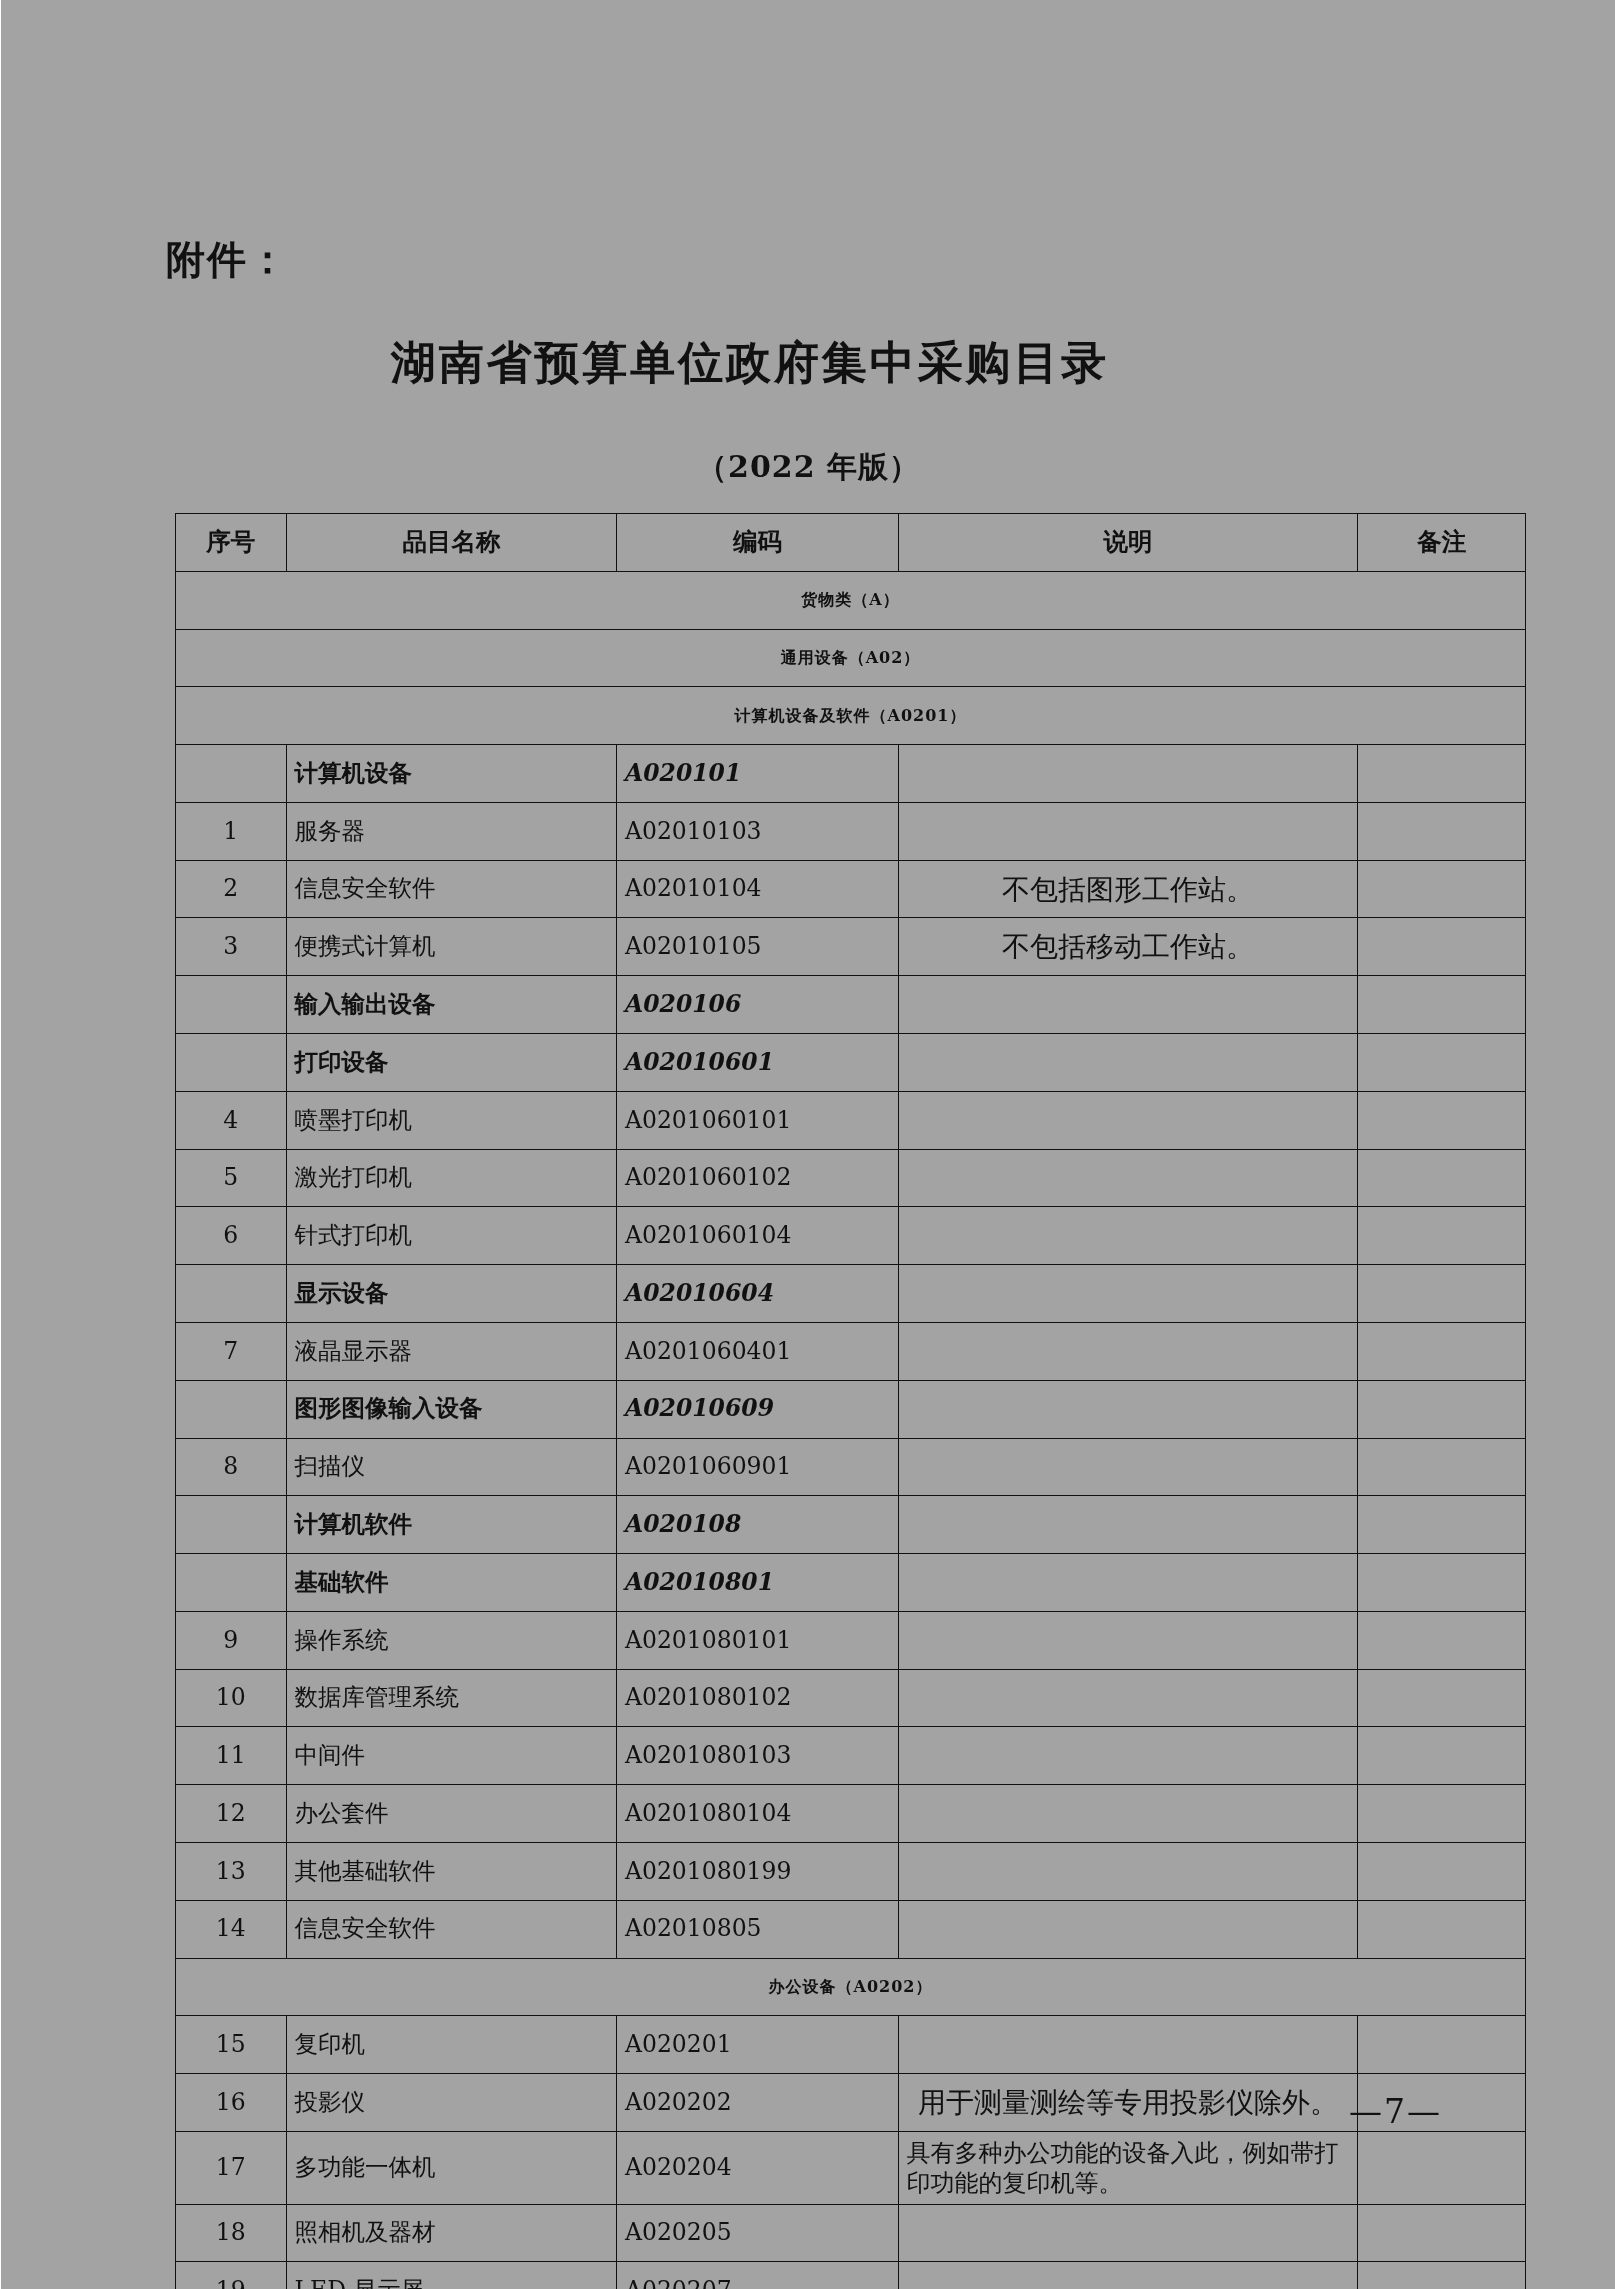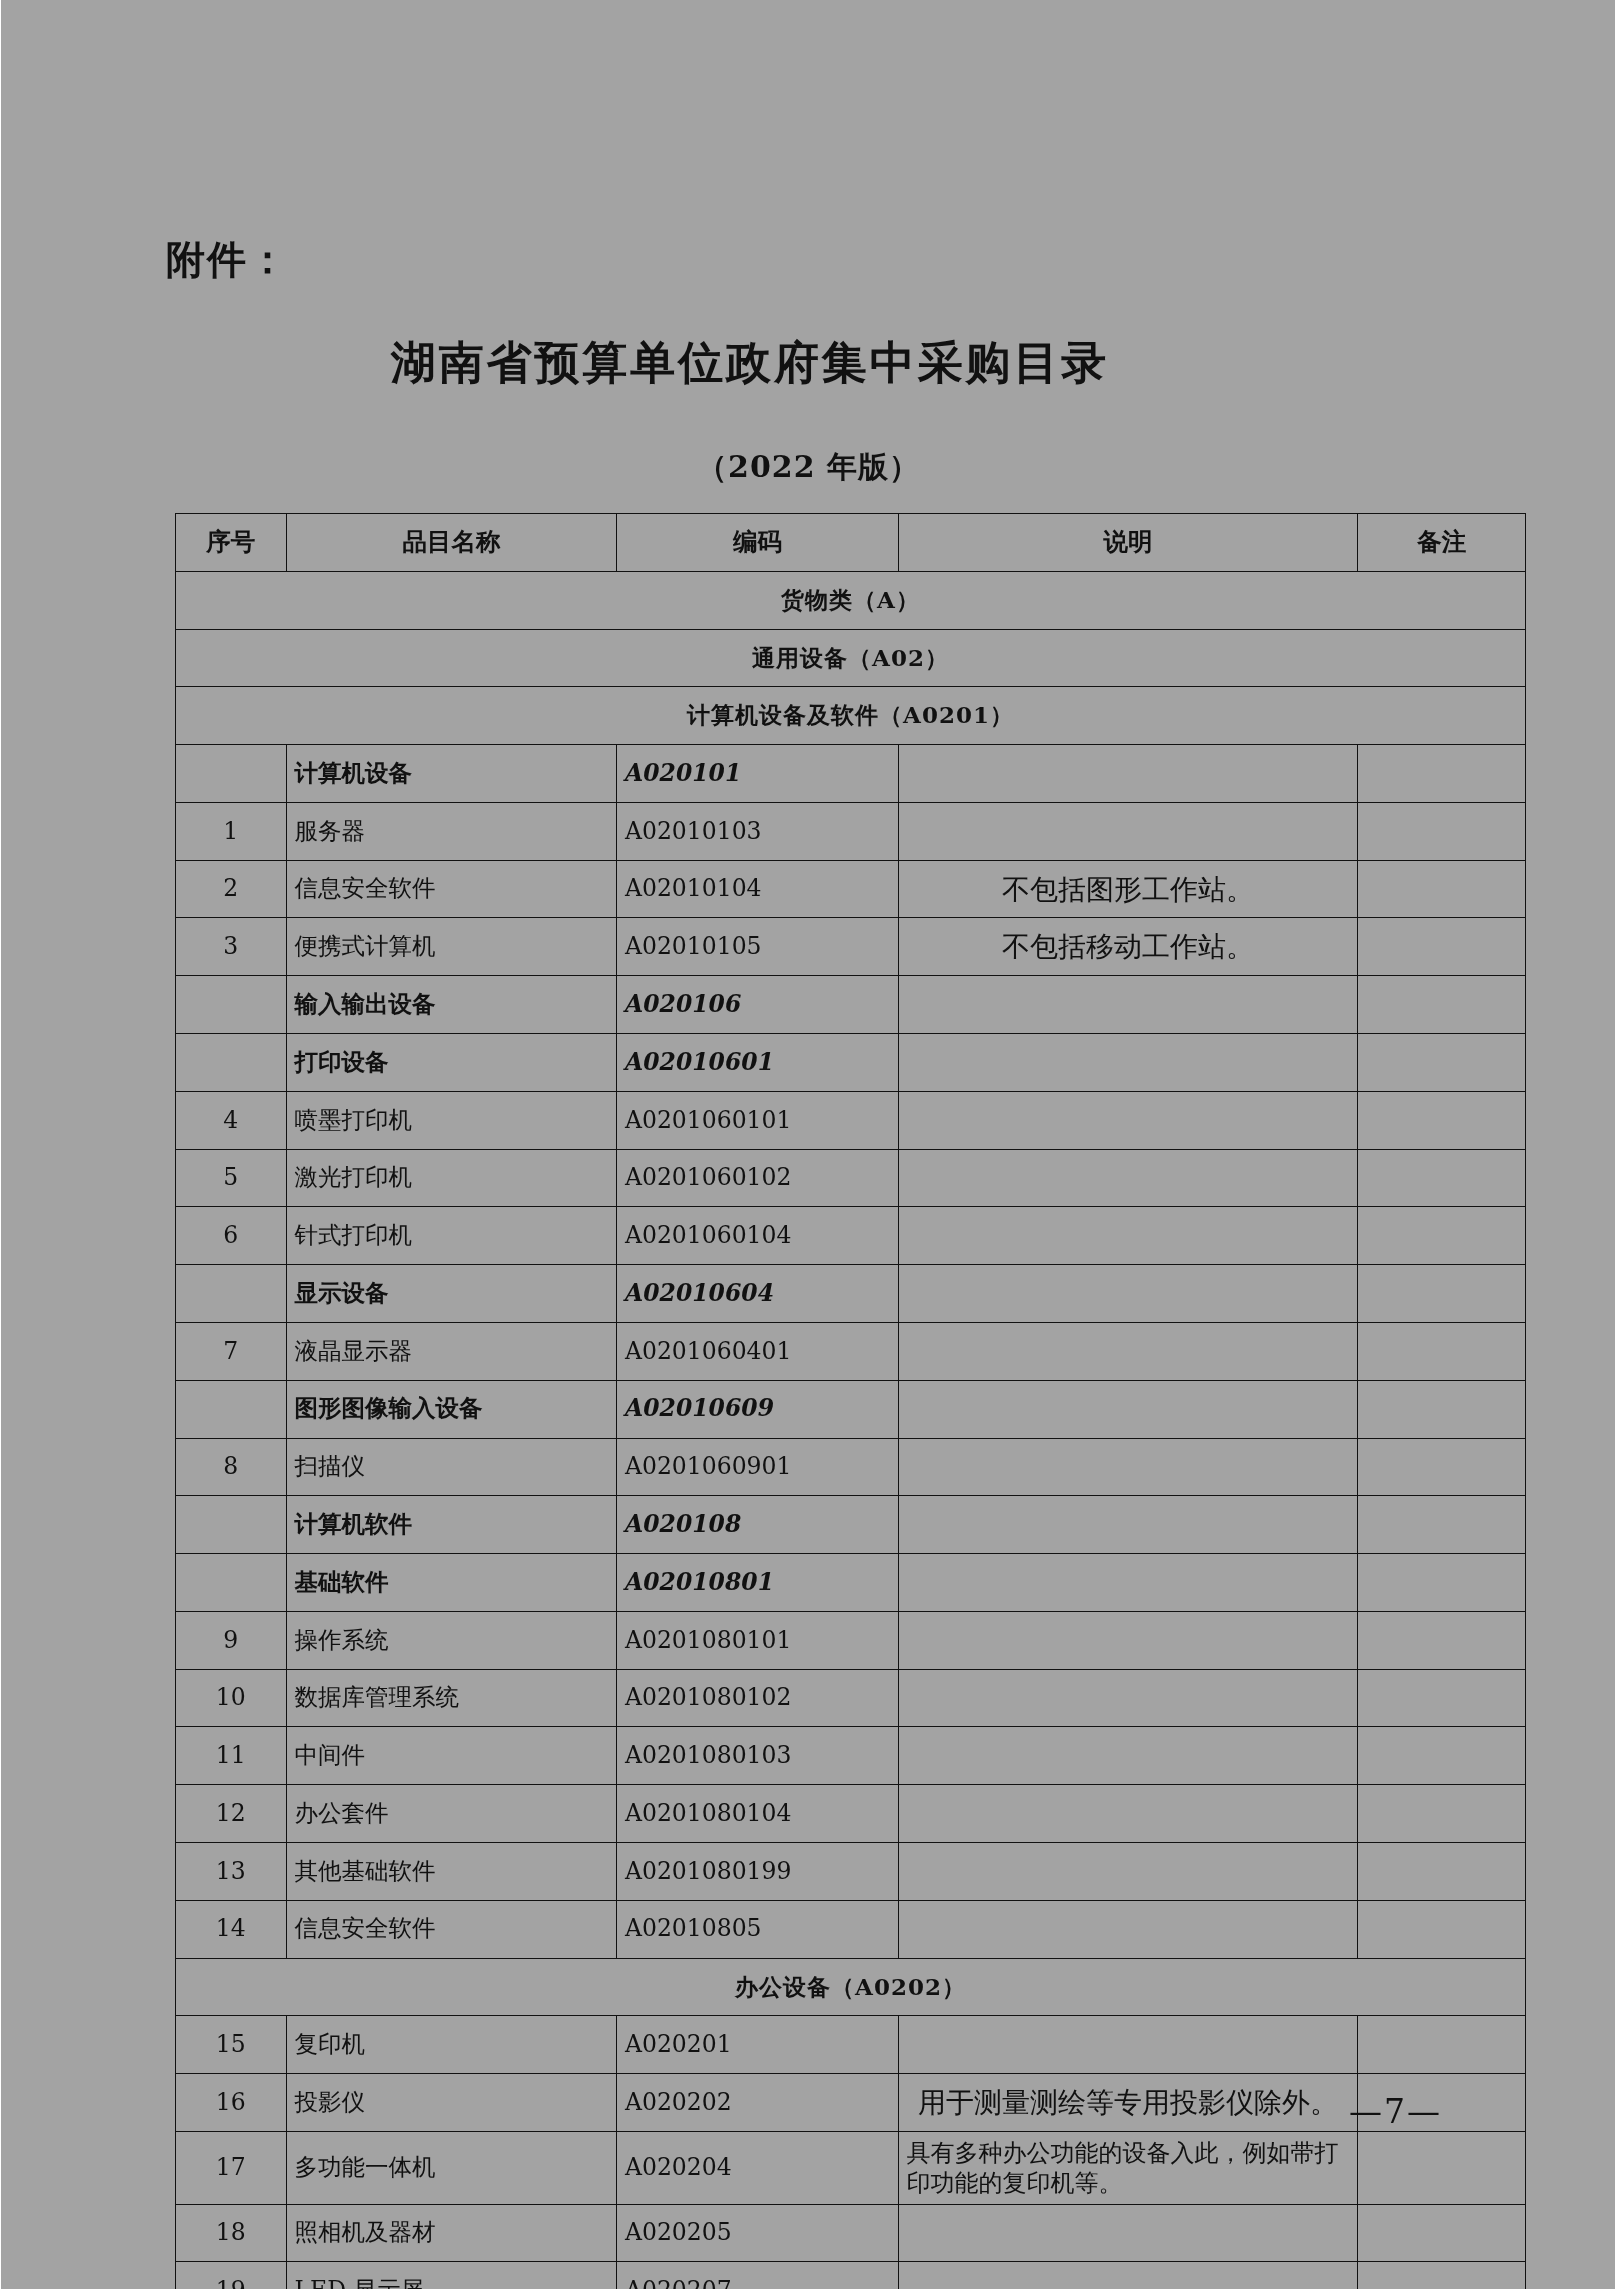--- a/index.html
+++ b/index.html
@@ -70,21 +70,21 @@
   .c-seq   { width: 94px;  text-align: center; }
   .c-name  { width: 314px; text-align: left; padding-left: 13.7px; }
   .c-code  { width: 265px; text-align: left; padding-left: 11.8px; }
   .c-desc  { width: 443px; text-align: center; }
   .c-note  { width: 151px; text-align: center; }
 
   .hdr td { text-align: center; font-weight: 700; font-size: 24.5px; padding-left: 0; }
   .section td {
     text-align: center;
     font-weight: 700;
-    font-size: 23px;
+    font-size: 16px;
     letter-spacing: 1px;
   }
   .grouprow .c-name { font-weight: 700; }
   .grouprow .c-code { font-weight: 700; font-style: italic; }
   .itemname { padding-left: 41px; }
   .desc-cell { text-align: center; font-size: 28px; }
   .desc-left { text-align: left; padding-left: 13.7px; font-size: 24px; line-height: 1.35; }
   .tall td { height: 84px; }
 
   .page-number {

